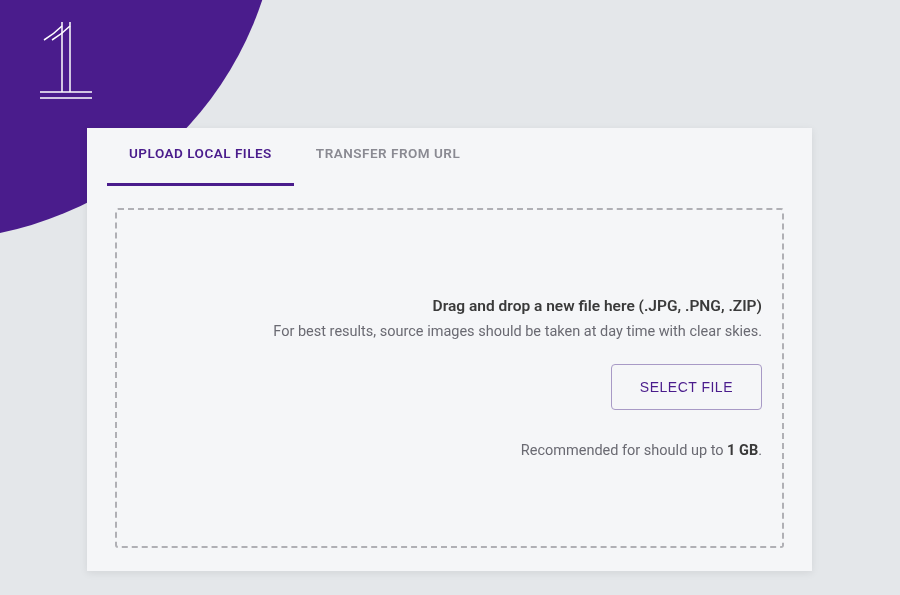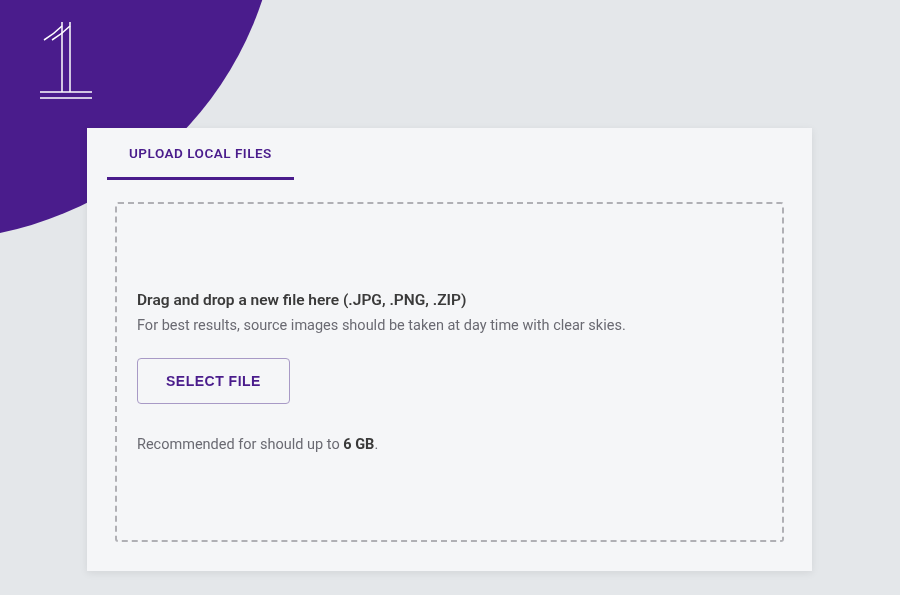--- a/index.html
+++ b/index.html
@@ -41,40 +41,40 @@
       height: 443px;
       background: #f5f6f8;
       z-index: 3;
       box-shadow: 0 2px 8px rgba(0,0,0,0.08);
     }
     .tabs {
       display: flex;
       padding: 0 20px;
     }
     .tab {
-      padding: 17px 22px 16px 22px;
+      padding: 17px 22px 22px 22px;
       font-size: 13.5px;
       font-weight: 600;
       letter-spacing: 0.5px;
       color: #8a8a92;
       cursor: pointer;
       border-bottom: 3px solid transparent;
     }
     .tab.active {
       color: #4a1c8c;
       border-bottom: 3px solid #4a1c8c;
     }
     .dropzone {
       margin: 22px 28px 28px 28px;
       border: 2px dashed #b0b0b5;
       border-radius: 3px;
       height: 340px;
       display: flex;
       flex-direction: column;
-      align-items: flex-start;
+      align-items: flex-end;
       justify-content: center;
       padding: 20px;
     }
     .dz-heading {
       font-size: 15.5px;
       font-weight: 600;
       color: #3a3a3a;
       text-align: center;
       margin-bottom: 8px;
     }
@@ -82,21 +82,21 @@
       font-size: 14.5px;
       color: #6a6a72;
       text-align: center;
       margin-bottom: 24px;
     }
     .select-btn {
       border: 1px solid #a89ac6;
       background: transparent;
       color: #4a1c8c;
       font-size: 14px;
-      font-weight: 700;
+      font-weight: 400;
       letter-spacing: 0.5px;
       padding: 14px 28px;
       border-radius: 4px;
       cursor: pointer;
       margin-bottom: 32px;
     }
     .dz-footer {
       font-size: 14.5px;
       color: #6a6a72;
       text-align: center;
@@ -118,22 +118,23 @@
     <path d="M 26 4 Q 18 12 8 18"></path>
     <path d="M 34 4 Q 26 12 16 18"></path>
     <line x1="4" y1="70" x2="56" y2="70"></line>
     <line x1="4" y1="76" x2="56" y2="76"></line>
   </svg>
 </div>
 
 <div class="card">
   <div class="tabs">
     <div class="tab active">UPLOAD LOCAL FILES</div>
+    <div class="tab">TRANSFER FROM URL</div>
   </div>
   <div class="dropzone">
     <div class="dz-heading">Drag and drop a new file here (.JPG, .PNG, .ZIP)</div>
     <div class="dz-subtext">For best results, source images should be taken at day time with clear skies.</div>
     <button class="select-btn">SELECT FILE</button>
     <div class="dz-footer">
-      <span>Recommended for should up to </span><span class="bold">6 GB</span><span>.</span>
+      <span>Recommended for should up to </span><span class="bold">1 GB</span><span>.</span>
     </div>
   </div>
 </div>
 
 </body></html>

